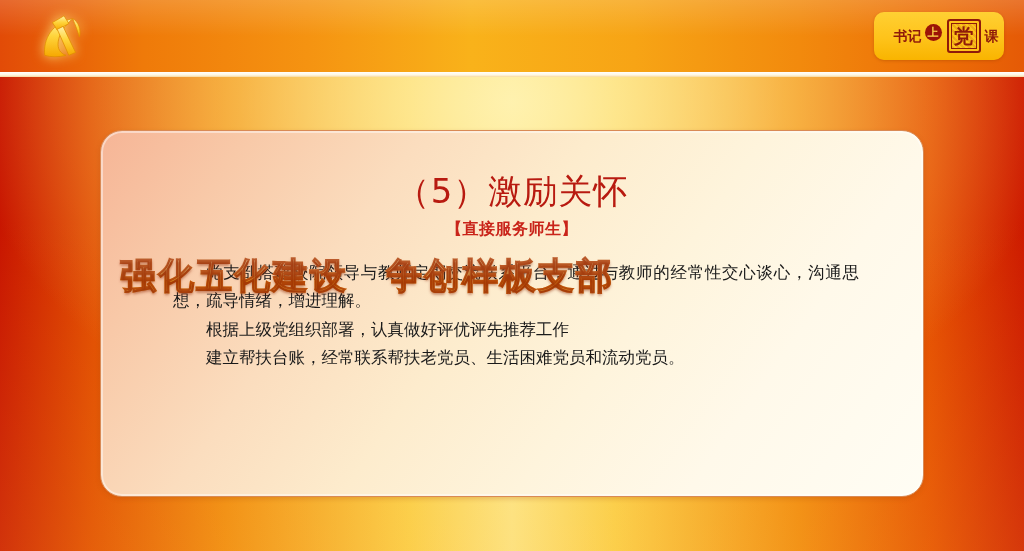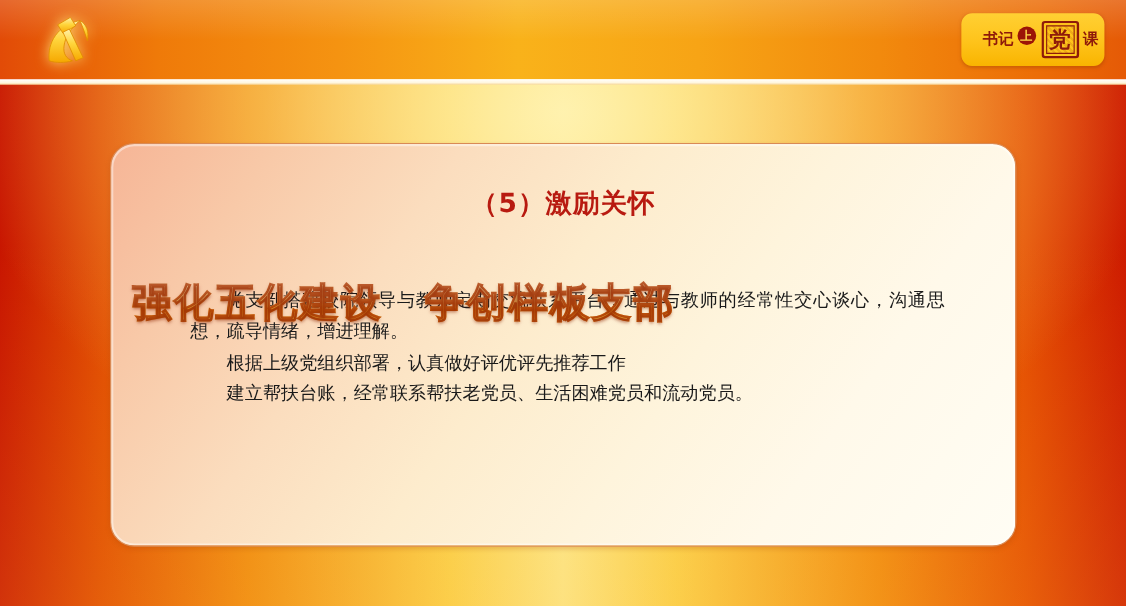--- a/index.html
+++ b/index.html
@@ -190,22 +190,22 @@
       0 2px 5px rgba(160,60,0,0.22);
     z-index:3;
     overflow:hidden;
   }
 
   .panel-heading {
     position:absolute;
     left:0; right:0;
     top:38px;
     text-align:center;
-    font-size:24px;
-    font-weight:bold;
+    font-size:34px;
+    font-weight:normal;
     color:#b81a10;
     letter-spacing:1px;
     white-space:nowrap;
   }
 
   .panel-subheading {
     position:absolute;
     left:0; right:0;
     top:88px;
     text-align:center;
@@ -269,20 +269,21 @@
     <span class="logo-seal">
       <span>党</span>
     </span>
     <span class="logo-word">课</span>
   </div>
 
   <div class="panel">
 
     <div class="panel-heading">（5）激励关怀</div>
 
+    <div class="panel-subheading">【直接服务师生】</div>
 
     <div class="panel-body">
       <p>党支部搭建校院领导与教师定期交流联系平台，通过与教师的经常性交心谈心，沟通思想，疏导情绪，增进理解。</p>
       <p>根据上级党组织部署，认真做好评优评先推荐工作</p>
       <p>建立帮扶台账，经常联系帮扶老党员、生活困难党员和流动党员。</p>
     </div>
 
   </div>
 
 </div>

